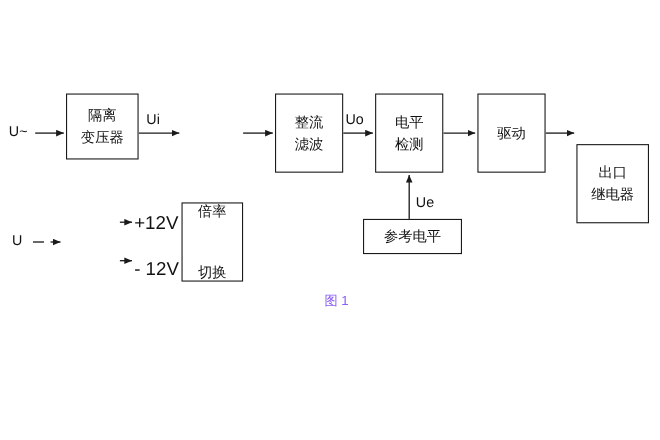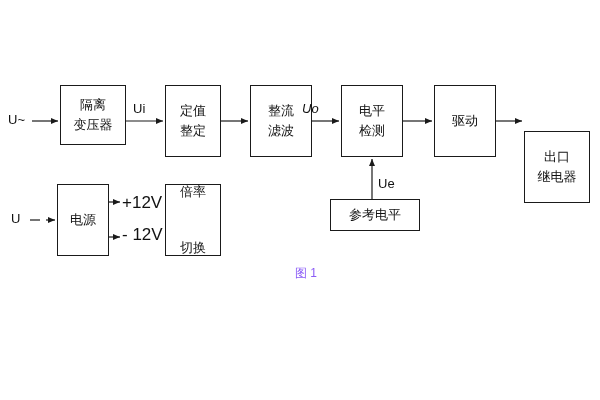--- a/index.html
+++ b/index.html
@@ -95,60 +95,53 @@
     <line x1="109" y1="237" x2="120" y2="237" marker-end="url(#arrow)"></line>
 
     <line x1="372" y1="199" x2="372" y2="159" marker-end="url(#arrow)"></line>
   </svg>
 
   <div class="block" style="left:60px; top:85px; width:66px; height:60px;">
     <span class="ln">隔离</span>
     <span class="ln">变压器</span>
   </div>
 
-  <div class="block" style="left:165px; top:85px; width:56px; height:72px;">
-    <span class="ln">定值</span>
-    <span class="ln">整定</span>
-  </div>
 
   <div class="block" style="left:250px; top:85px; width:62px; height:72px;justify-content:center;">
     <span class="ln">整流</span>
     <span class="ln">滤波</span>
   </div>
 
   <div class="block" style="left:341px; top:85px; width:62px; height:72px;">
     <span class="ln">电平</span>
     <span class="ln">检测</span>
   </div>
 
   <div class="block" style="left:434px; top:85px; width:62px; height:72px;">
     <span class="ln">驱动</span>
   </div>
 
   <div class="block" style="left:524px; top:85px; width:66px; height:72px;margin-top:46px;">
     <span class="ln">出口</span>
     <span class="ln">继电器</span>
   </div>
 
-  <div class="block" style="left:57px; top:184px; width:52px; height:72px;">
-    <span class="ln">电源</span>
-  </div>
 
   <div class="block" style="left:165px; top:184px; width:56px; height:72px;gap:36px;">
     <span class="ln">倍率</span>
     <span class="ln">切换</span>
   </div>
 
   <div class="block" style="left:330px; top:199px; width:90px; height:32px;">
     <span class="ln">参考电平</span>
   </div>
 
   <div class="label" style="left:8px; top:112px;">U~</div>
   <div class="label" style="left:133px; top:101px;">Ui</div>
-  <div class="label" style="left:302px; top:101px;font-style:italic;">Uo</div>
+  <div class="label" style="left:314px; top:101px;">Uo</div>
   <div class="label" style="left:378px; top:176px;">Ue</div>
   <div class="label" style="left:11px; top:211px;">U</div>
   <div class="label small" style="left:122px; top:193px;">+12V</div>
-  <div class="label small" style="left:122px; top:225px;">- 12V</div>
+  <div class="label small" style="left:122px; top:235px;">- 12V</div>
 
   <div class="caption" style="left:295px; top:265px;">图 1</div>
 
 </div>
 
 </body></html>

